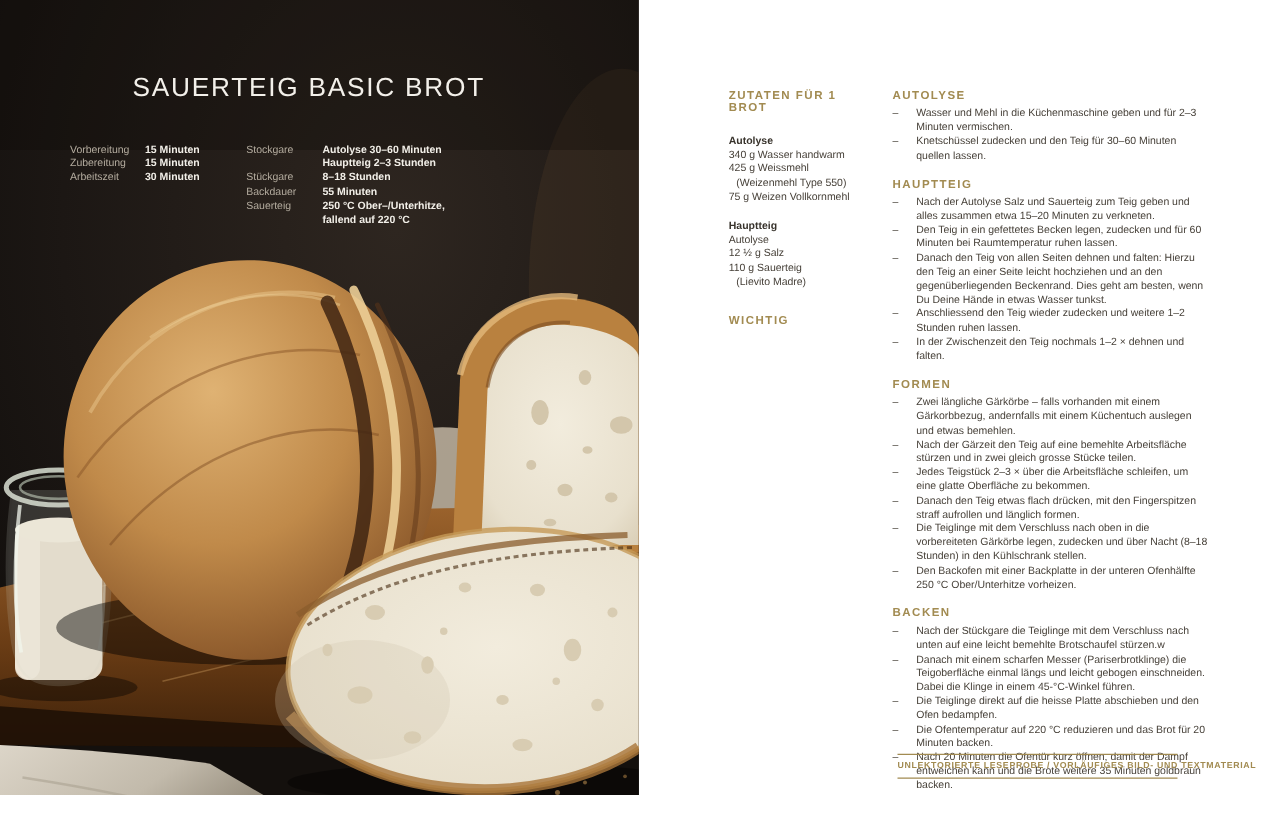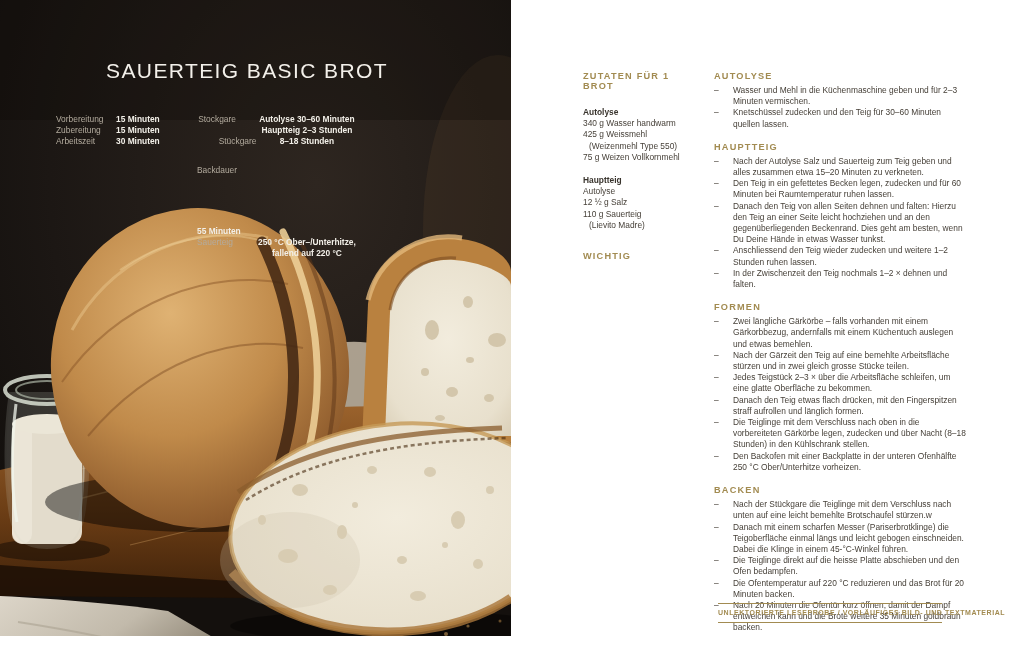--- a/index.html
+++ b/index.html
@@ -6,22 +6,22 @@
   .spread{position:relative;width:1020px;height:636px;background:#ffffff;overflow:hidden;
           font-family:"Liberation Sans",sans-serif;-webkit-font-smoothing:antialiased;}
   
   .photo-page{position:absolute;left:0;top:0;width:511px;height:656px;background:#16110e;}
   .photo-page svg{position:absolute;left:0;top:0;display:block;}
   .photo-title{position:absolute;left:0;top:59px;width:494px;text-align:center;
                color:#f3f0ea;font-size:21px;font-weight:400;letter-spacing:1.4px;white-space:nowrap;}
   .timing{position:absolute;font-size:8.4px;line-height:11.2px;}
   .timing-left{left:56px;top:114px;}
   .timing-right{left:197px;top:114px;}
-  .trow{display:flex;justify-content:center;}
-  .trow.gap{margin-top:17px;flex-direction:column;}
+  .trow{display:flex;}
+  .trow.gap{margin-top:0;}
   .tlabel{color:#b3ab9e;}
   .timing-left .tlabel{width:60px;flex:0 0 60px;}
   .timing-right .tlabel{width:61px;flex:0 0 61px;}
   .tvalue{font-weight:bold;color:#f2efe8;white-space:nowrap;}
   
   .gold-head{color:#a28b51;font-weight:bold;font-size:9.2px;letter-spacing:1.2px;}
   .ing-col{position:absolute;left:583px;top:71px;width:108px;}
   .ing-group{margin-top:16px;}
   .ing-group + .ing-group{margin-top:12px;}
   .ing-title{font-weight:bold;color:#38332c;font-size:8.4px;line-height:11.2px;}

